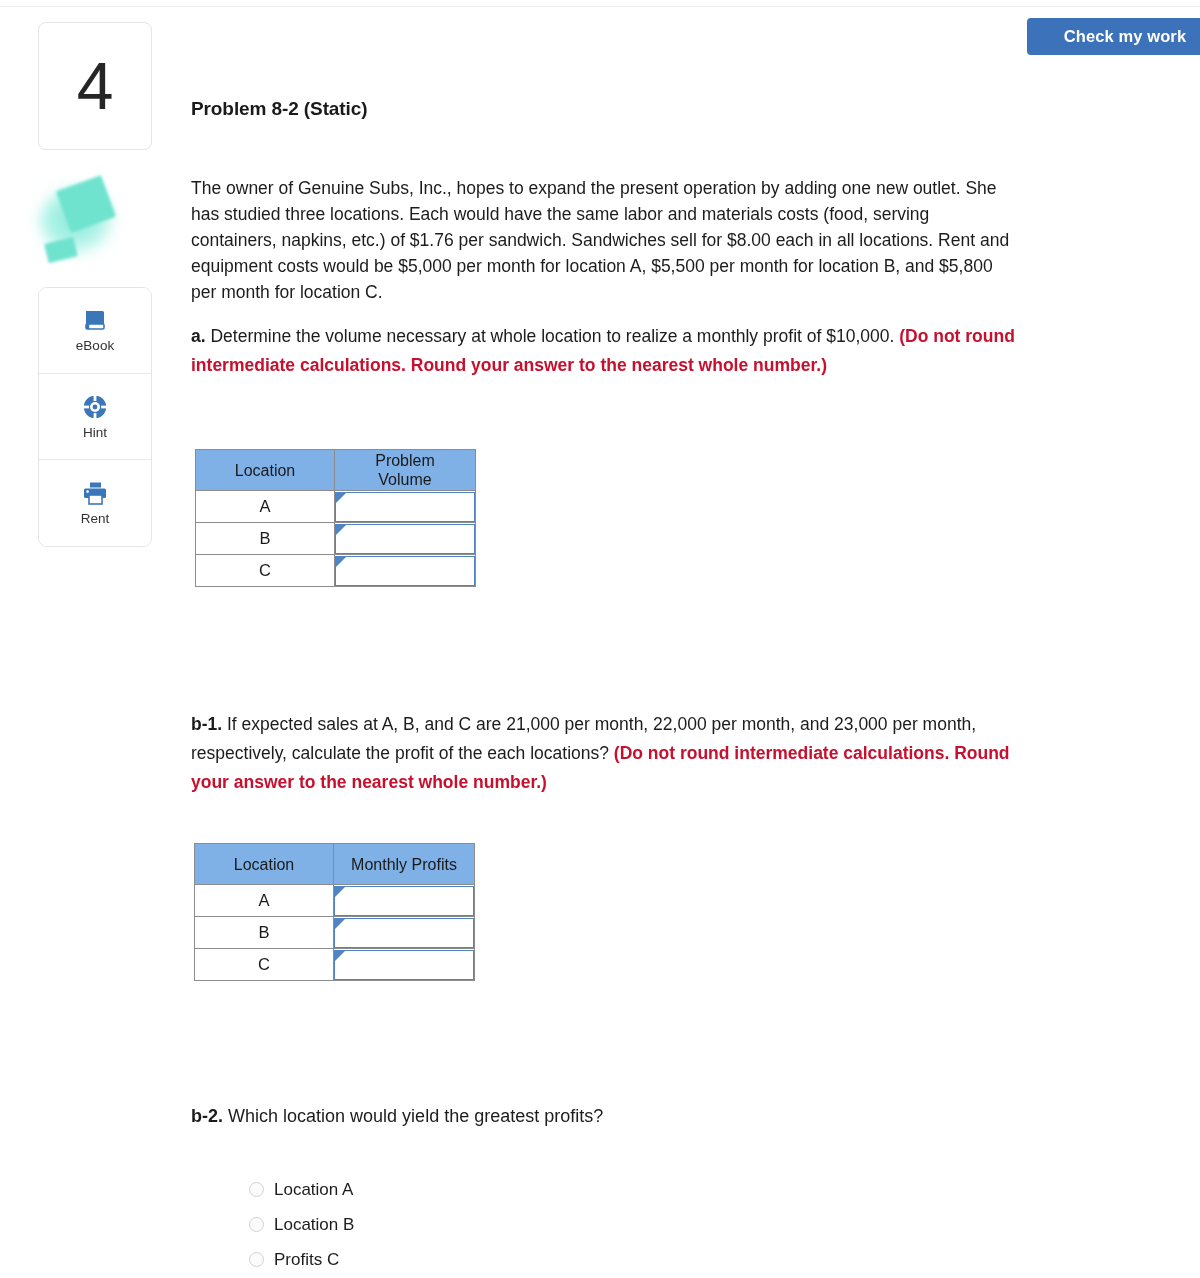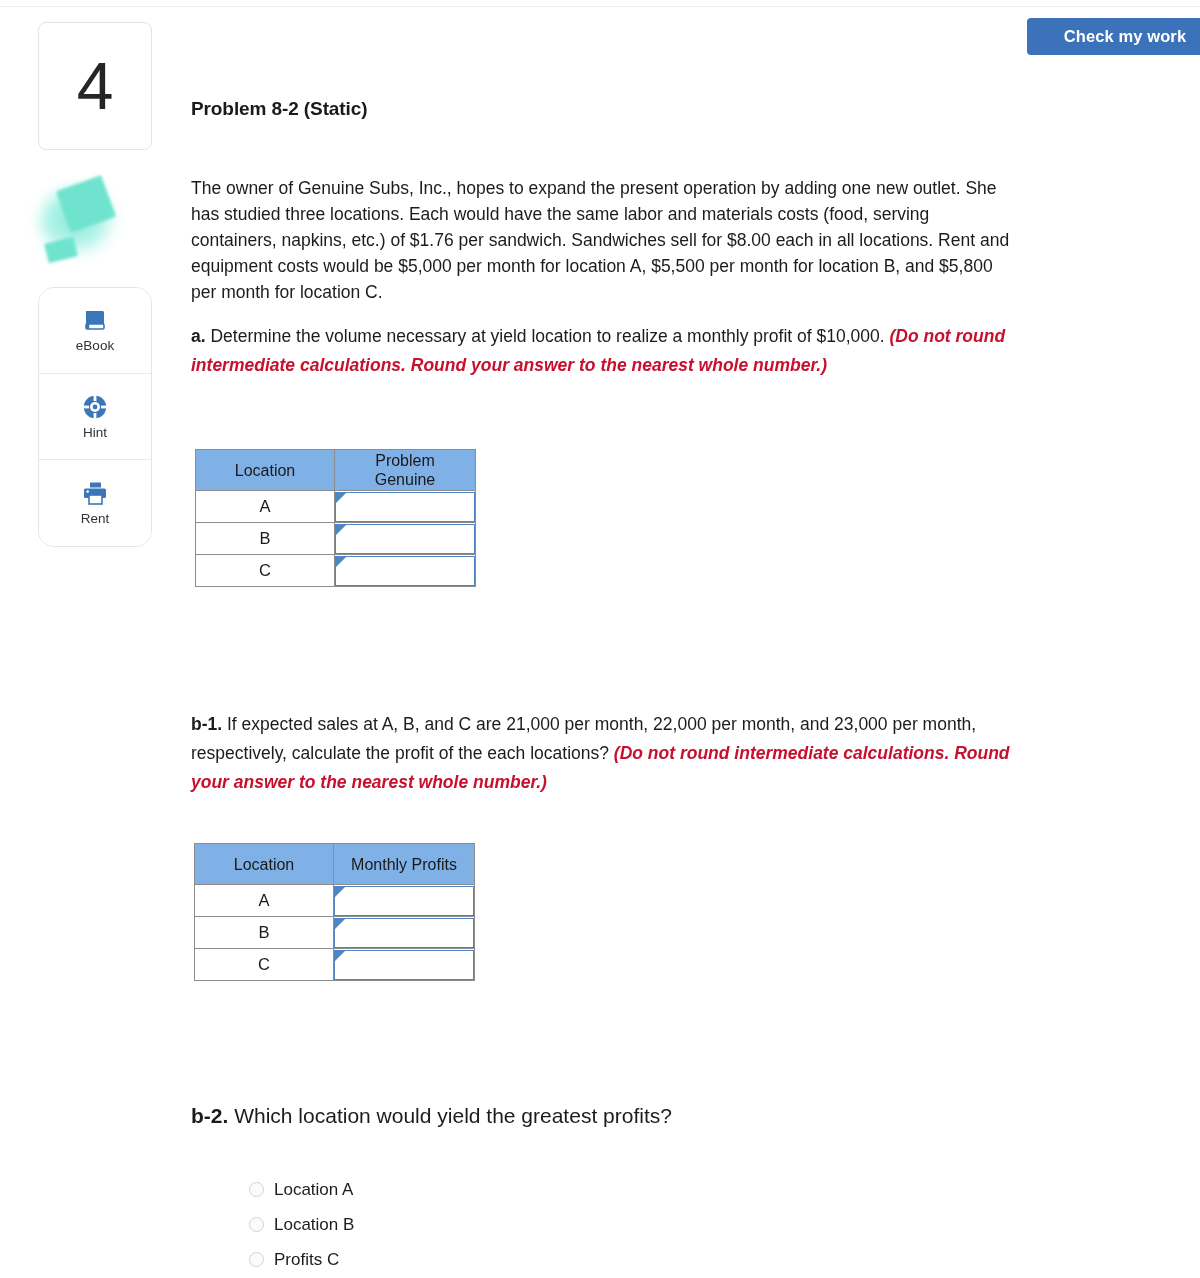--- a/index.html
+++ b/index.html
@@ -81,21 +81,21 @@
     top: 170px; left: 26px;
     width: 110px; height: 104px;
     pointer-events: none;
   }
 
   .tool-stack {
     position: absolute;
     top: 287px; left: 38px;
     width: 114px;
     border: 1px solid #e4e4e6;
-    border-radius: 16px;
+    border-radius: 9px;
     background: #fff;
     overflow: hidden;
   }
   .tool-item {
     height: 86px;
     border-bottom: 1px solid #e9e9eb;
     display: flex;
     flex-direction: column;
     align-items: center;
     justify-content: center;
@@ -151,26 +151,26 @@
     position: absolute;
     top: 710px; left: 0;
     width: 1018px;
     font-size: 17.5px;
     line-height: 29px;
     color: #1c1c1c;
   }
   .part-b2 {
     position: absolute;
     top: 1103px; left: 0;
-    font-size: 21px;
+    font-size: 18px;
     line-height: 26px;
     color: #1c1c1c;
   }
   .lead { font-weight: bold; }
-  .hint-red { color: #c8102e; font-weight: bold; font-style: italic; }
+  .hint-red { color: #c8102e; font-weight: bold; }
   .nowrap-line { white-space: nowrap; display: block; }
 
   
   .ans-table {
     position: absolute;
     border-collapse: collapse;
     table-layout: fixed;
     font-family: "Liberation Sans", sans-serif;
     margin-top: 19px;
   }
@@ -347,37 +347,37 @@
     <span class="bline">The owner of Genuine Subs, Inc., hopes to expand the present operation by adding one new outlet. She</span>
     <span class="bline">has studied three locations. Each would have the same labor and materials costs (food, serving</span>
     <span class="bline">containers, napkins, etc.) of $1.76 per sandwich. Sandwiches sell for $8.00 each in all locations. Rent and</span>
     <span class="bline">equipment costs would be $5,000 per month for location A, $5,500 per month for location B, and $5,800</span>
     <span class="bline">per month for location C.</span>
   </div>
 
   <div class="part-a">
     <span class="nowrap-line">
       <span class="lead">a.</span>
-      <span>Determine the volume necessary at yield location to realize a monthly profit of $10,000.</span>
+      <span>Determine the volume necessary at whole location to realize a monthly profit of $10,000.</span>
       <span class="hint-red">(Do not round</span>
     </span>
     <span class="nowrap-line hint-red">intermediate calculations. Round your answer to the nearest whole number.)</span>
   </div>
 
   <table class="ans-table tbl-a">
     <colgroup>
         <col class="col-loc">
         <col class="col-val">
       </colgroup>
     <thead>
       <tr>
         <th>Location</th>
         <th>
           <span>Problem</span><br>
-          <span>Genuine</span>
+          <span>Volume</span>
         </th>
       </tr>
     </thead>
     <tbody>
       <tr>
         <td class="loc-cell">A</td>
         <td class="input-cell">
           <input class="cell-input" type="text" value="" style="">
           <span class="flag-marker"></span>
         </td>

